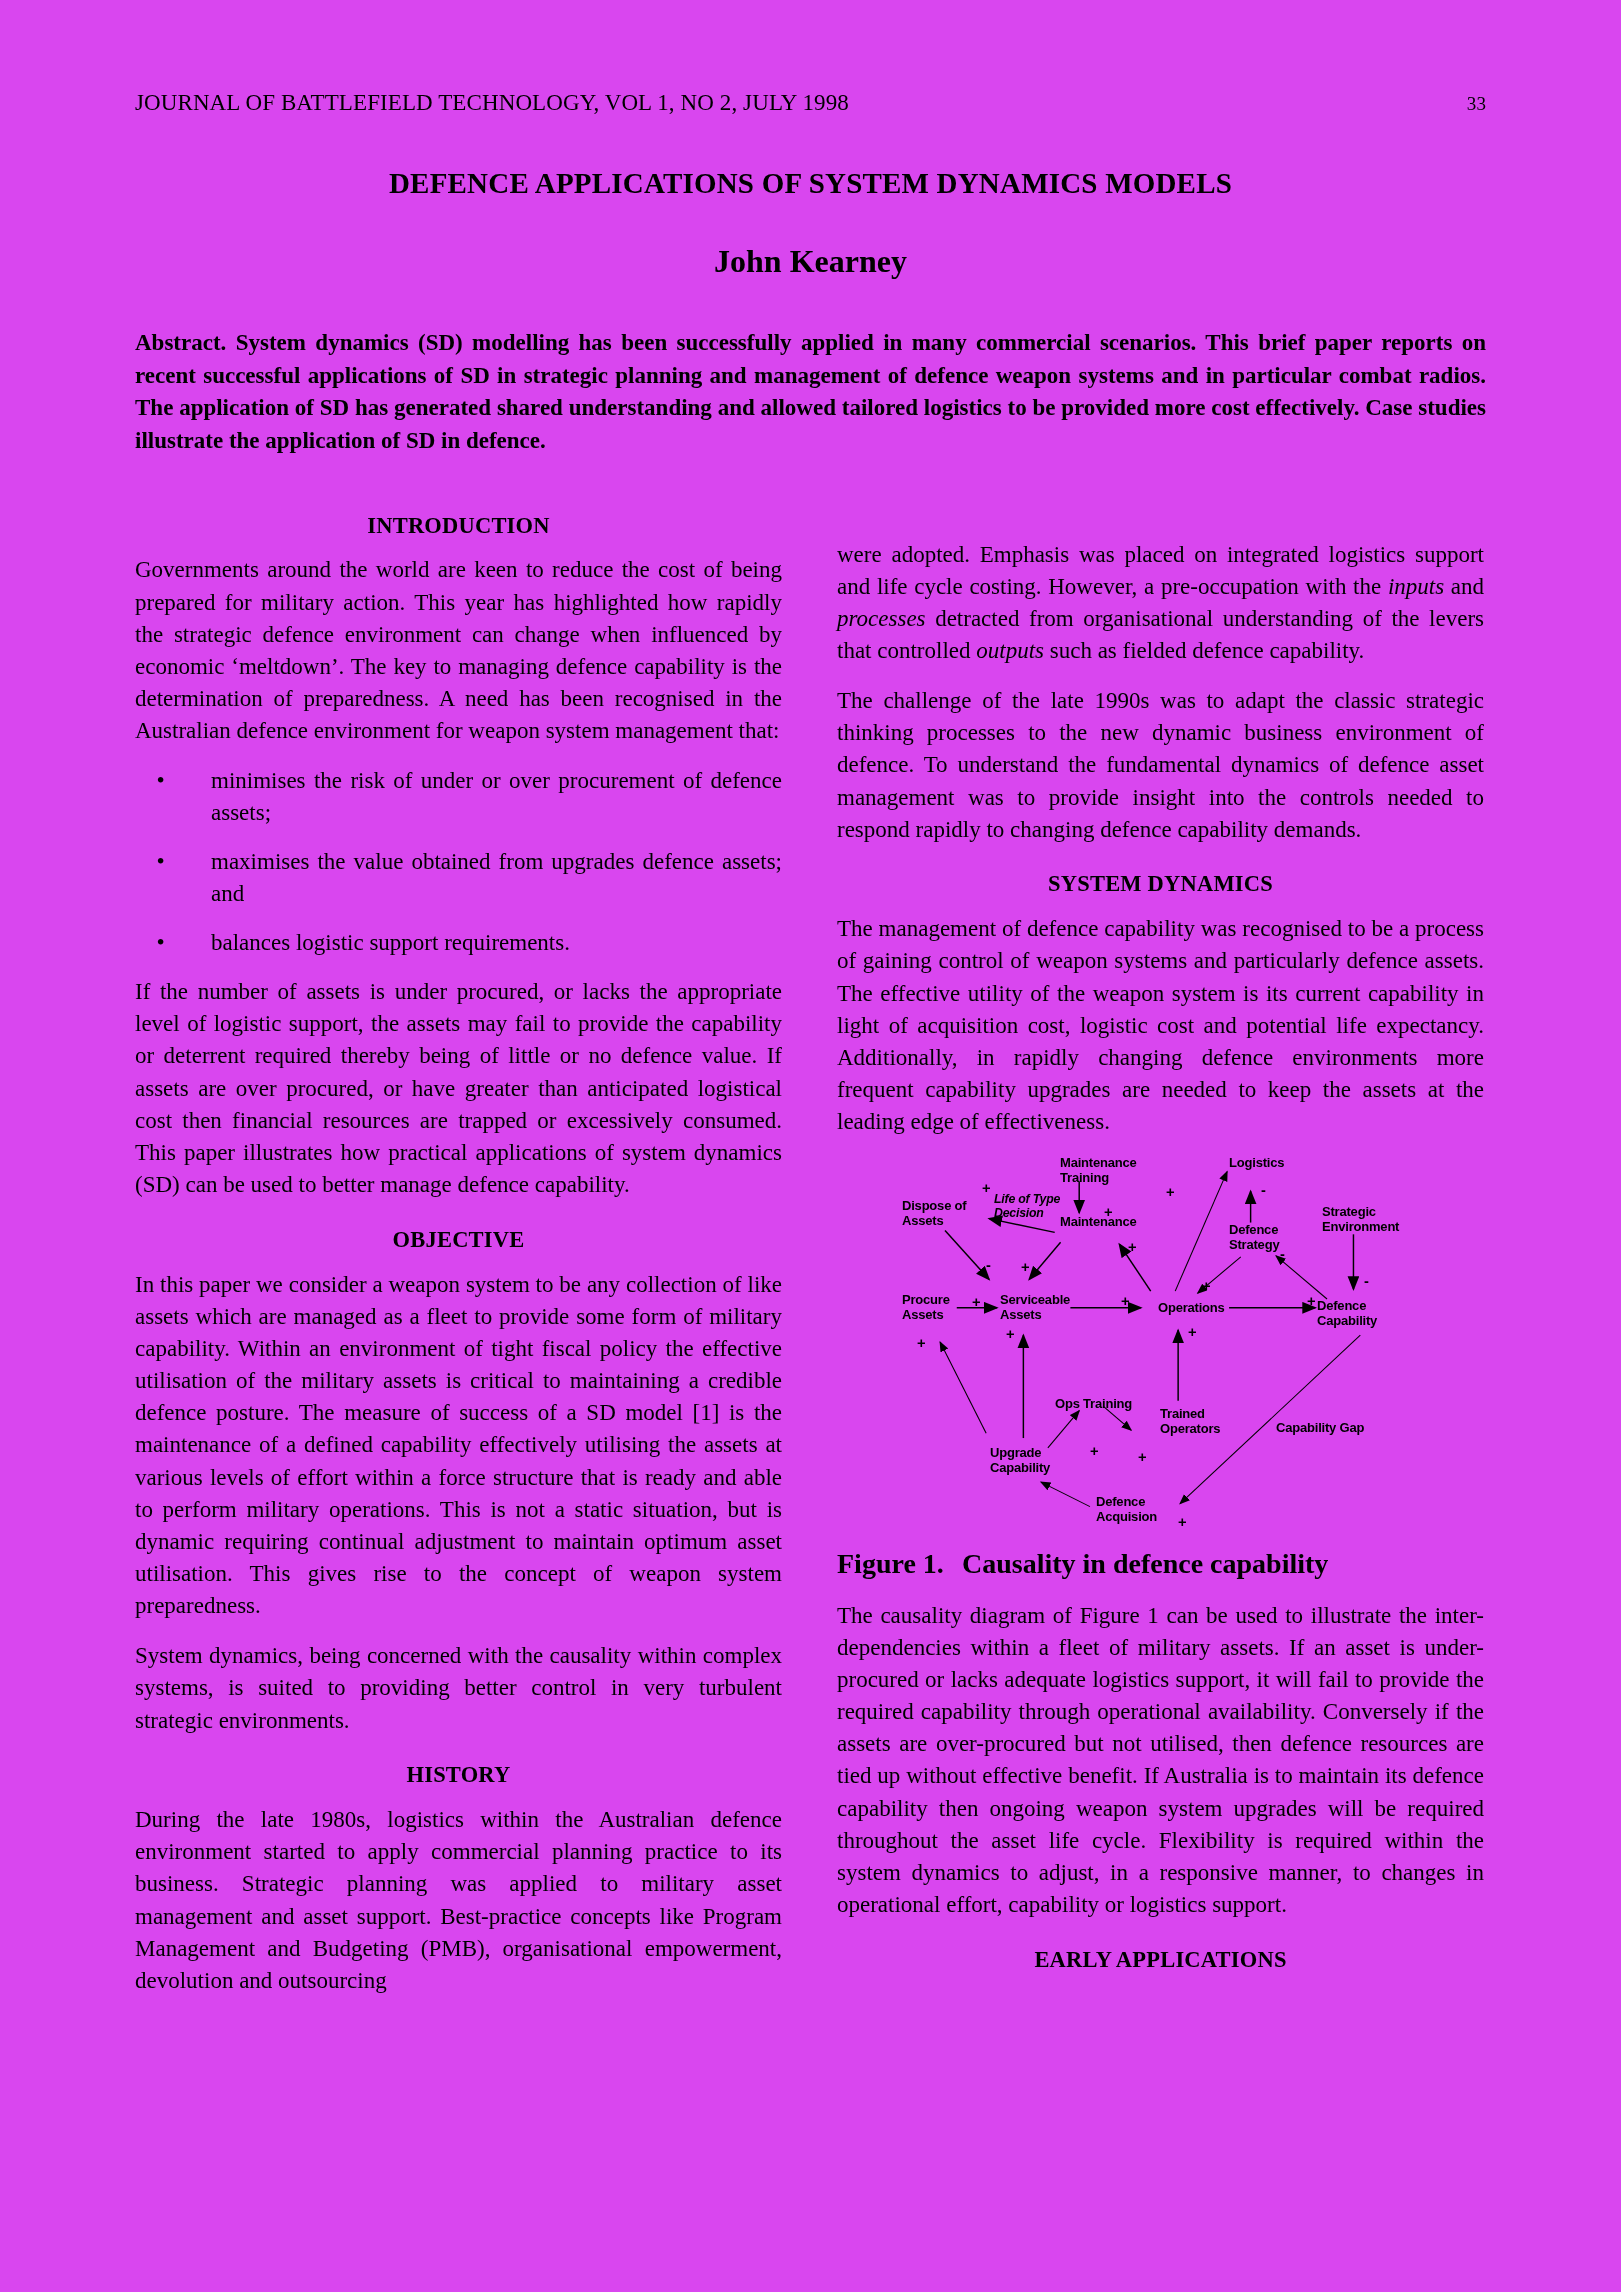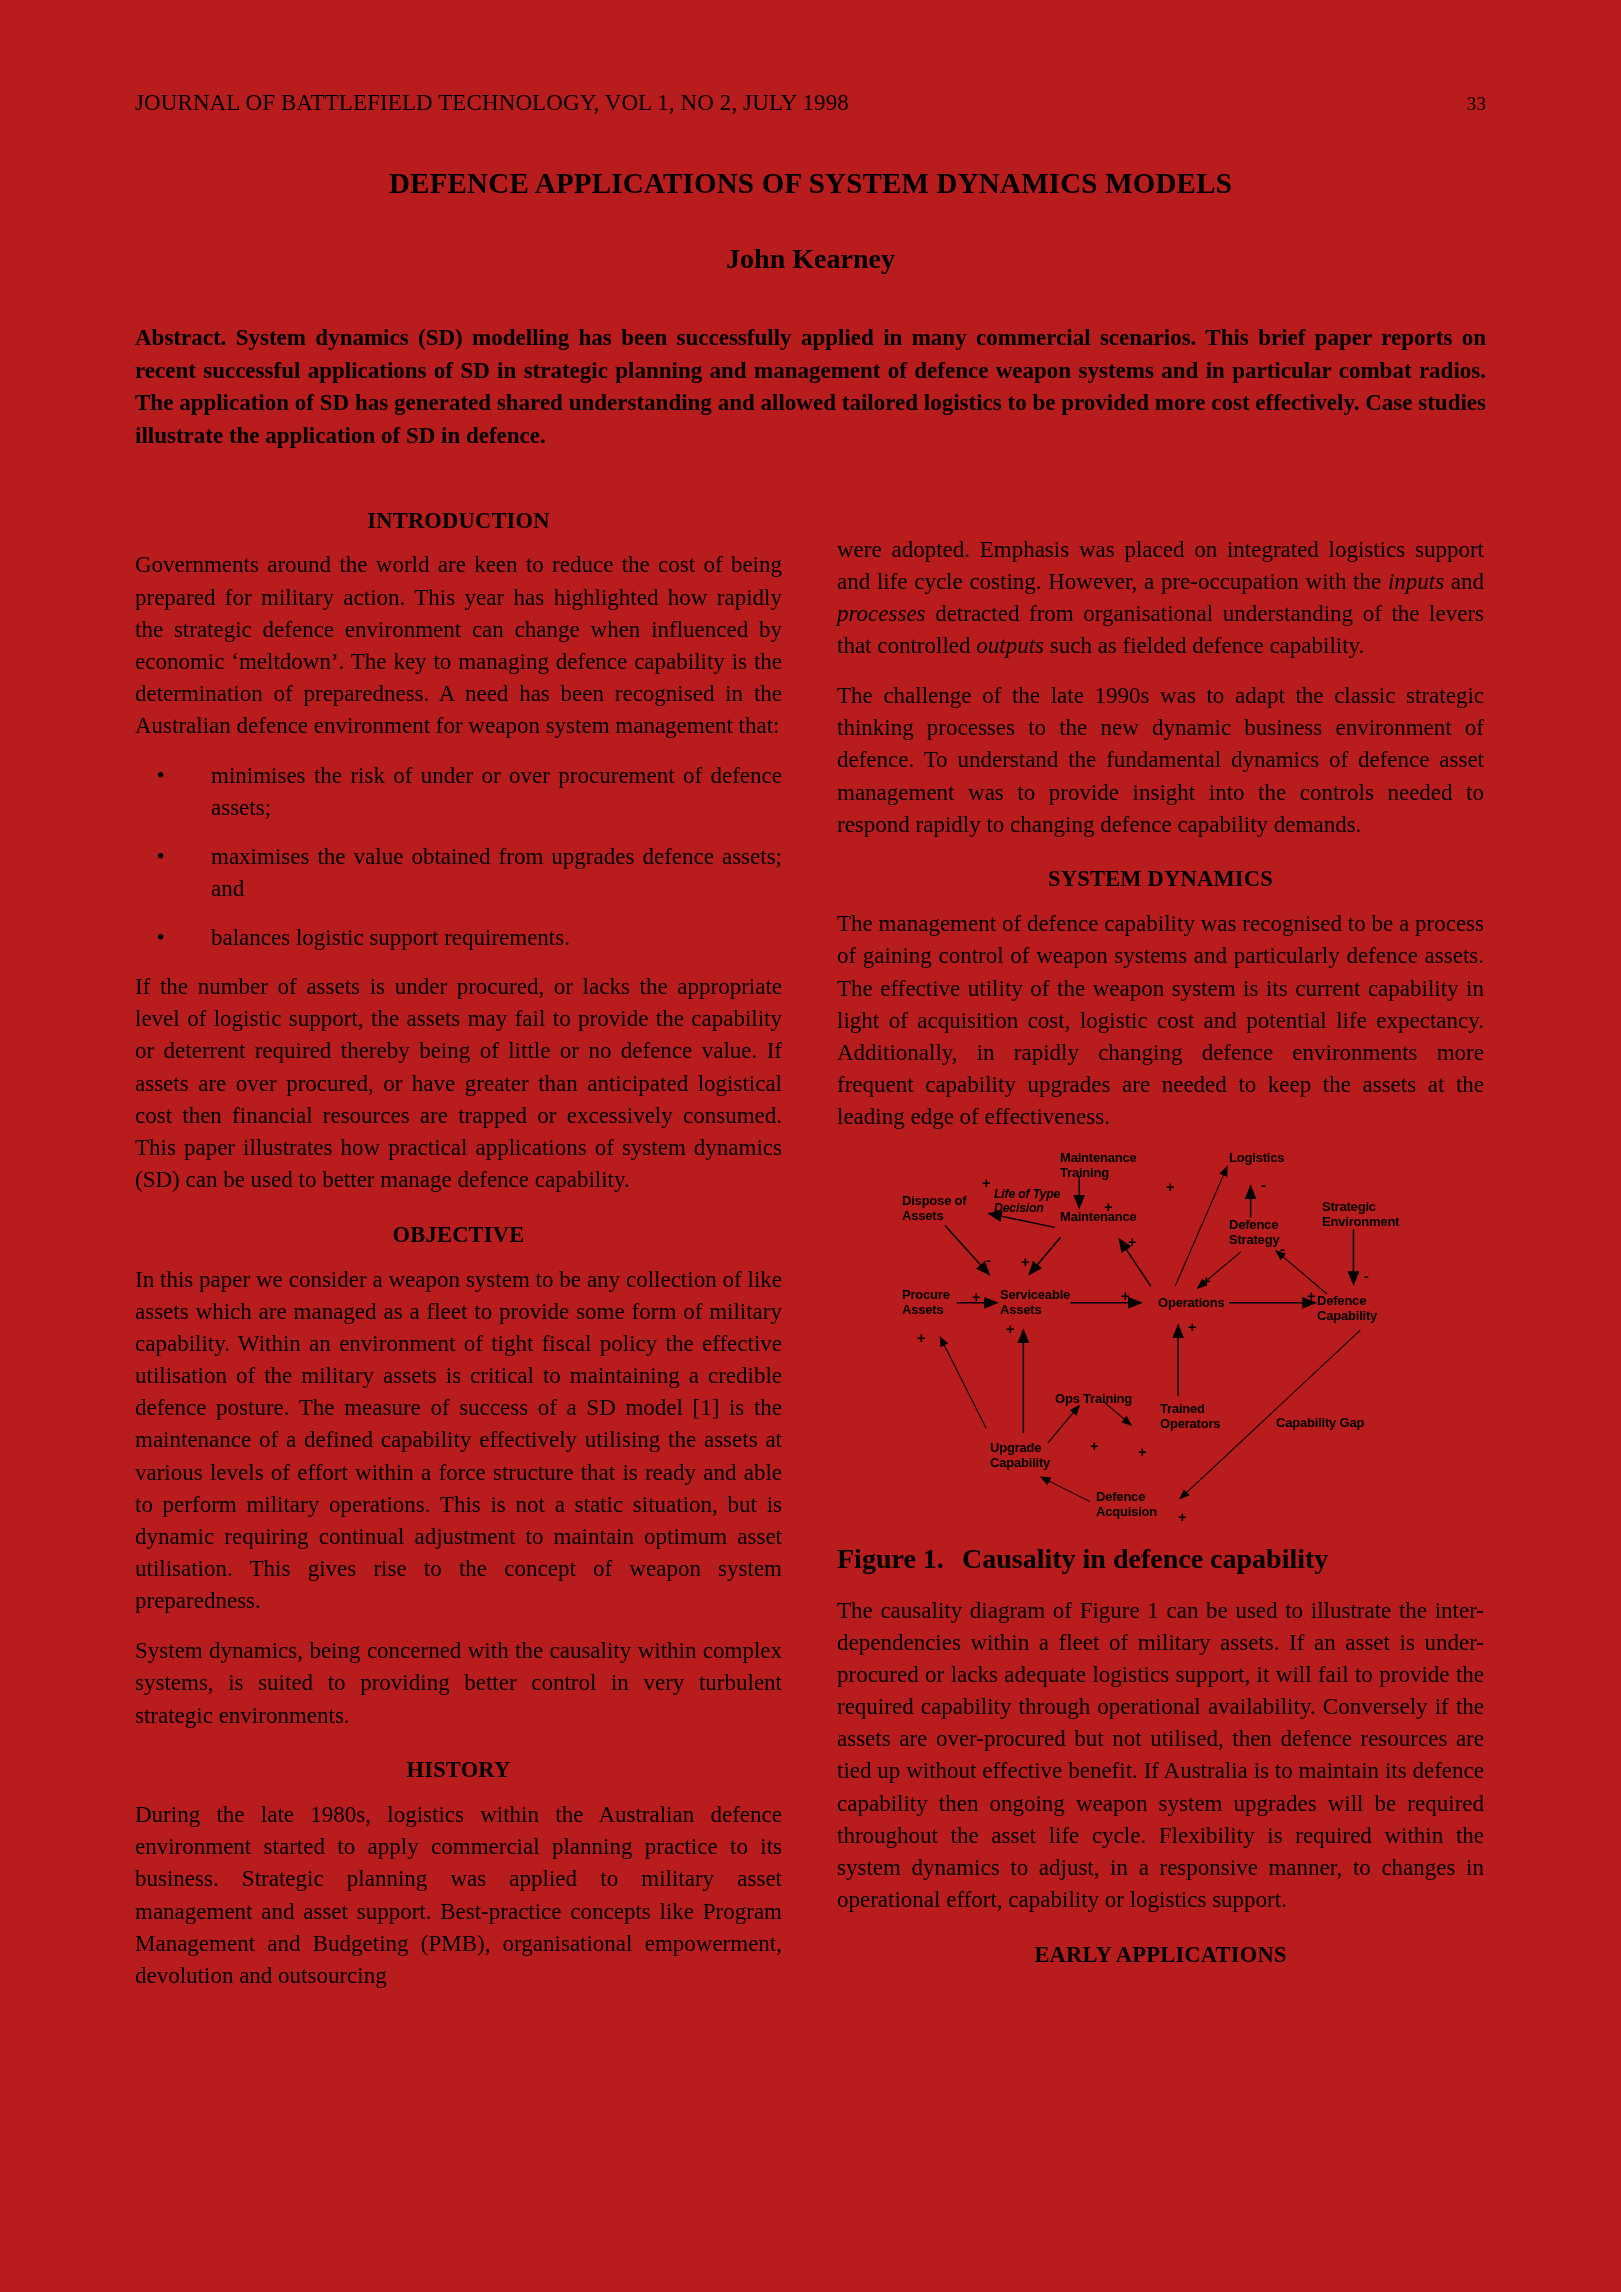--- a/index.html
+++ b/index.html
@@ -4,21 +4,21 @@
 <style>
   html, body {
     margin: 0;
     padding: 0;
     background: #ffffff;
   }
   .page {
     position: relative;
     width: 1621px;
     height: 2293px;
-    background: #b91c1c;
+    background: #d946ef;
     font-family: "Liberation Serif", "DejaVu Serif", serif;
     color: #000000;
     box-sizing: border-box;
     padding: 0;
     overflow: hidden;
   }
   .content {
     position: absolute;
     left: 135px;
     top: 90px;
@@ -39,21 +39,21 @@
   
   .doc-title {
     text-align: center;
     font-size: 29px;
     font-weight: bold;
     letter-spacing: 0.2px;
     margin: 0 0 43px 0;
   }
   .doc-author {
     text-align: center;
-    font-size: 28px;
+    font-size: 32px;
     font-weight: bold;
     margin: 0 0 47px 0;
   }
 
   
   .abstract {
     font-size: 23px;
     font-weight: bold;
     text-align: justify;
     line-height: 1.42;

